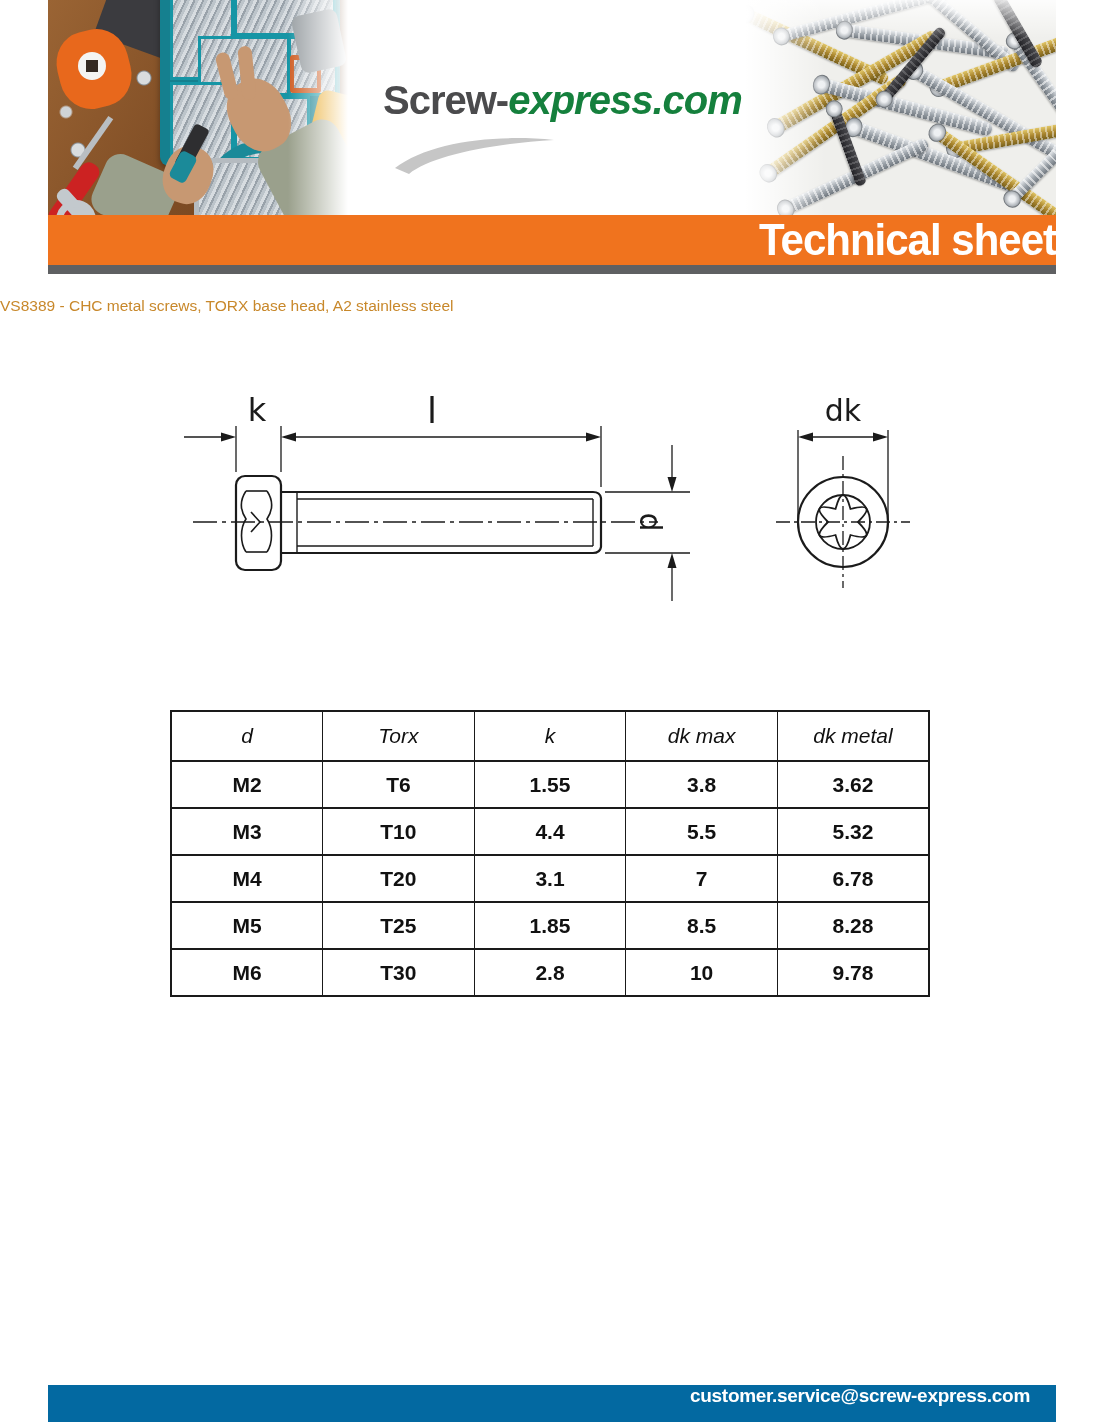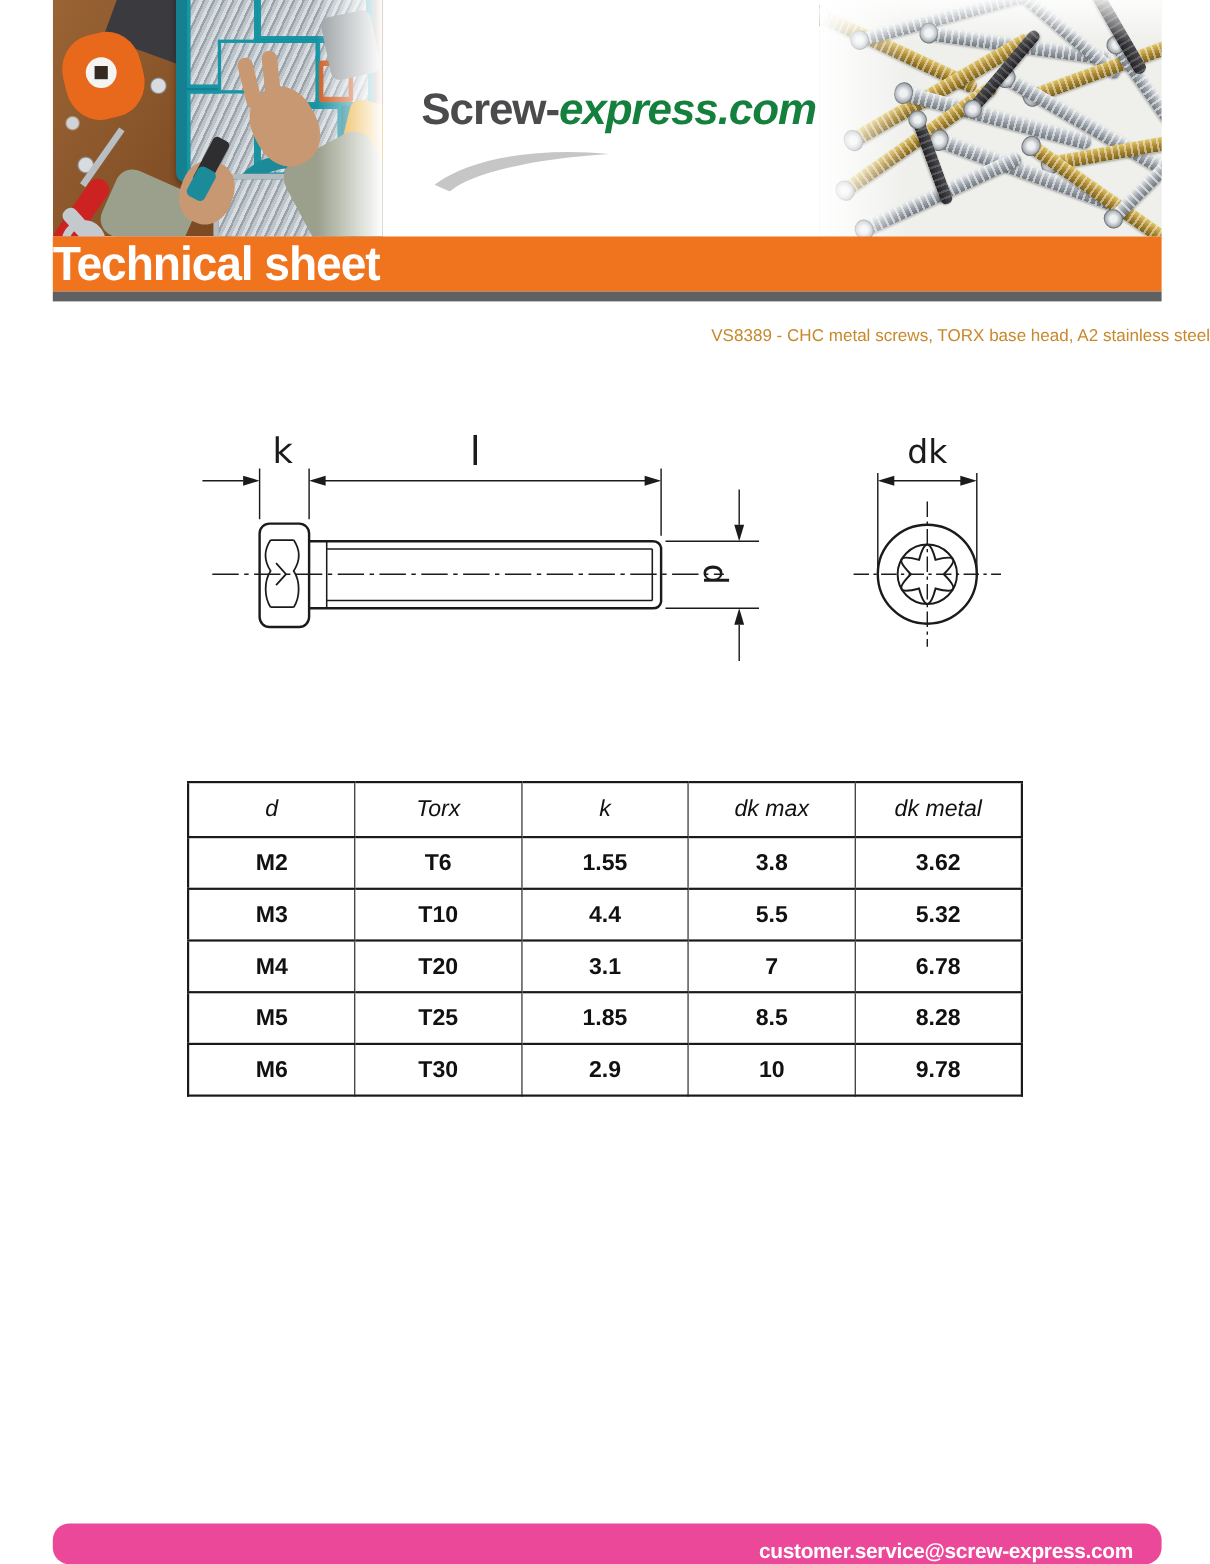--- a/index.html
+++ b/index.html
@@ -32,40 +32,40 @@
 
   
   .logo{position:absolute;left:383px;top:78px;width:350px;}
   .logo-line{font-size:40px;font-weight:bold;letter-spacing:-1px;white-space:nowrap;}
   .logo-gray{color:#4b4b4d;}
   .logo-orange{color:#15803d;font-style:italic;}
   .swoosh{position:absolute;left:6px;top:56px;}
 
   
   .banner{position:absolute;left:48px;top:215px;width:1008px;height:50px;background:#f0731e;
-      display:flex;align-items:center;justify-content:flex-start;}
+      display:flex;align-items:center;justify-content:flex-end;}
   .banner-title{color:#ffffff;font-weight:bold;font-size:42px;letter-spacing:-1px;transform:scaleY(1.04);}
   .banner-stripe{position:absolute;left:48px;top:265px;width:1008px;height:9px;background:#5f6062;}
-  .subtitle{position:absolute;left:0;top:297px;width:1100px;text-align:right;color:#c8882b;font-size:15.5px;}
+  .subtitle{position:absolute;left:0;top:297px;width:1100px;text-align:left;color:#c8882b;font-size:15.5px;}
 
   
   .diagram{position:absolute;left:150px;top:380px;}
   .diagram text{font-family:"DejaVu Sans",sans-serif;fill:#1b1b1b;}
 
   
   .spec-table{position:absolute;left:170px;top:710px;width:760px;border-collapse:collapse;table-layout:fixed;}
   .spec-table th,.spec-table td{border-left:1.5px solid #1a1a1a;border-top:2px solid #1a1a1a;
       text-align:center;vertical-align:middle;font-size:21px;color:#111;}
   .spec-table tr:first-child th{height:46px;font-style:italic;font-weight:normal;}
   .spec-table td{height:43px;font-weight:bold;}
   .spec-table{border:2.5px solid #1a1a1a;}
 
   
-  .footer-bar{position:absolute;left:48px;top:1385px;width:1008px;height:37px;background:#ec4899;
-      display:flex;align-items:flex-end;justify-content:flex-end;border-radius:15px;}
+  .footer-bar{position:absolute;left:48px;top:1385px;width:1008px;height:37px;background:#0369a1;
+      display:flex;align-items:flex-start;justify-content:flex-end;}
   .footer-email{color:#ffffff;font-weight:bold;font-size:19px;padding-right:26px;letter-spacing:-.3px;}
 </style>
 </head>
 <body>
 
 <div class="photo photo-left">
   <div class="wood"></div>
   <div class="shape" style="left:55px;top:-18px;width:95px;height:70px;background:#3b3b3f;transform:rotate(20deg);"></div>
   <div class="shape" style="left:10px;top:30px;width:72px;height:78px;background:#e8681c;border-radius:42%;transform:rotate(-14deg);"></div>
   <div class="shape" style="left:30px;top:52px;width:28px;height:28px;background:#f4f4f2;border-radius:50%;"></div>
@@ -234,21 +234,21 @@
   <tr>
     <td>M5</td>
     <td>T25</td>
     <td>1.85</td>
     <td>8.5</td>
     <td>8.28</td>
   </tr>
   <tr>
     <td>M6</td>
     <td>T30</td>
-    <td>2.9</td>
+    <td>2.8</td>
     <td>10</td>
     <td>9.78</td>
   </tr>
 </tbody>
   </table>
 
 <div class="footer-bar">
   <span class="footer-email">customer.service@screw-express.com</span>
 </div>
 

